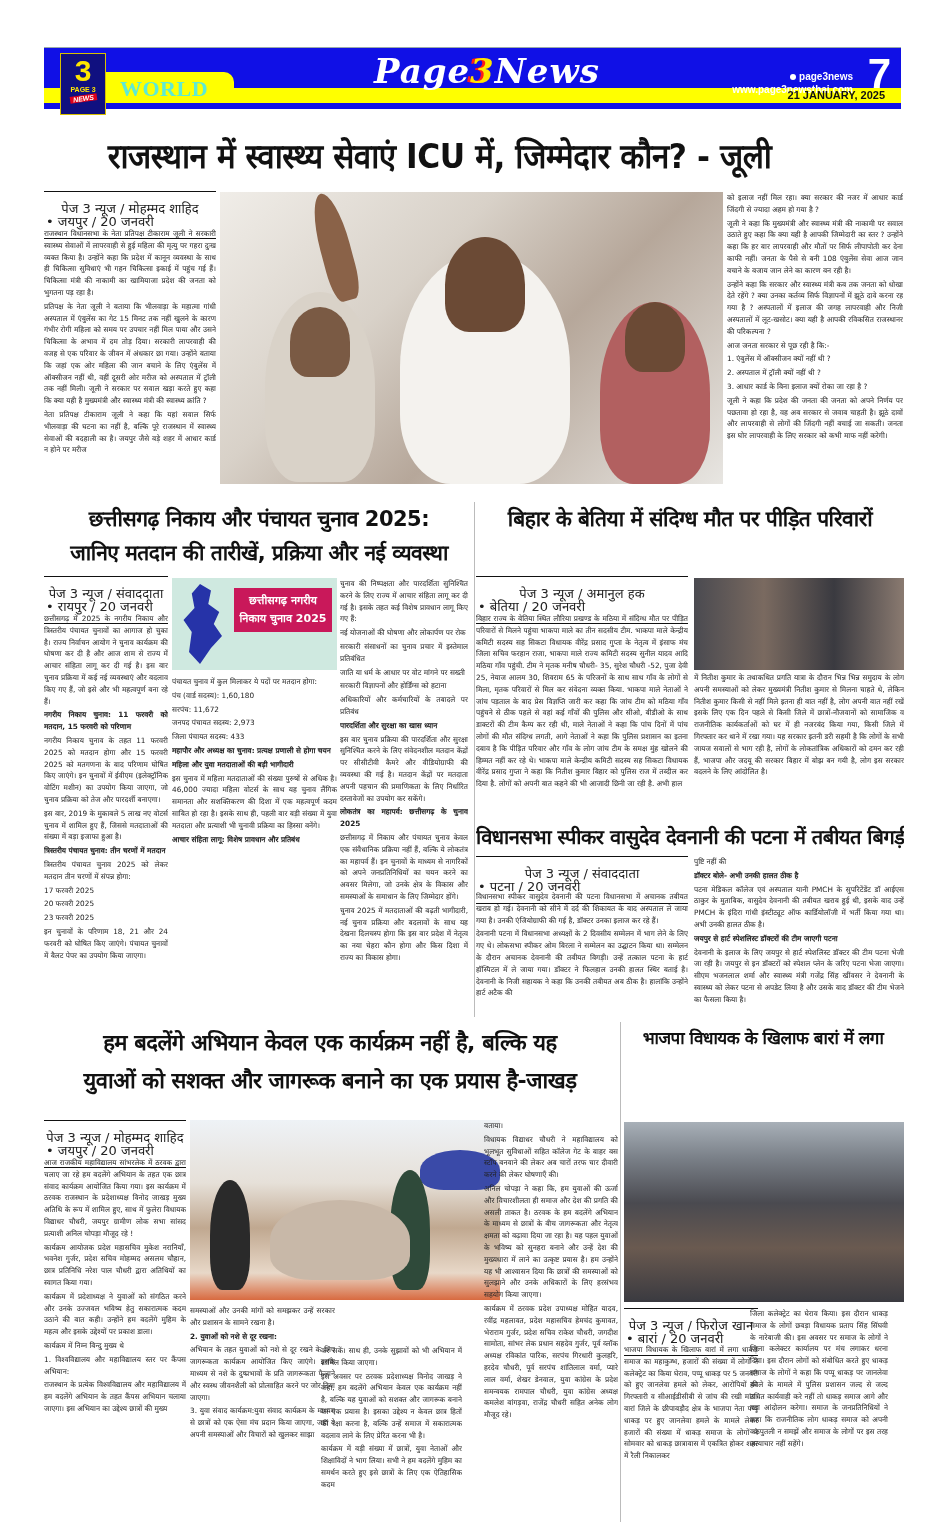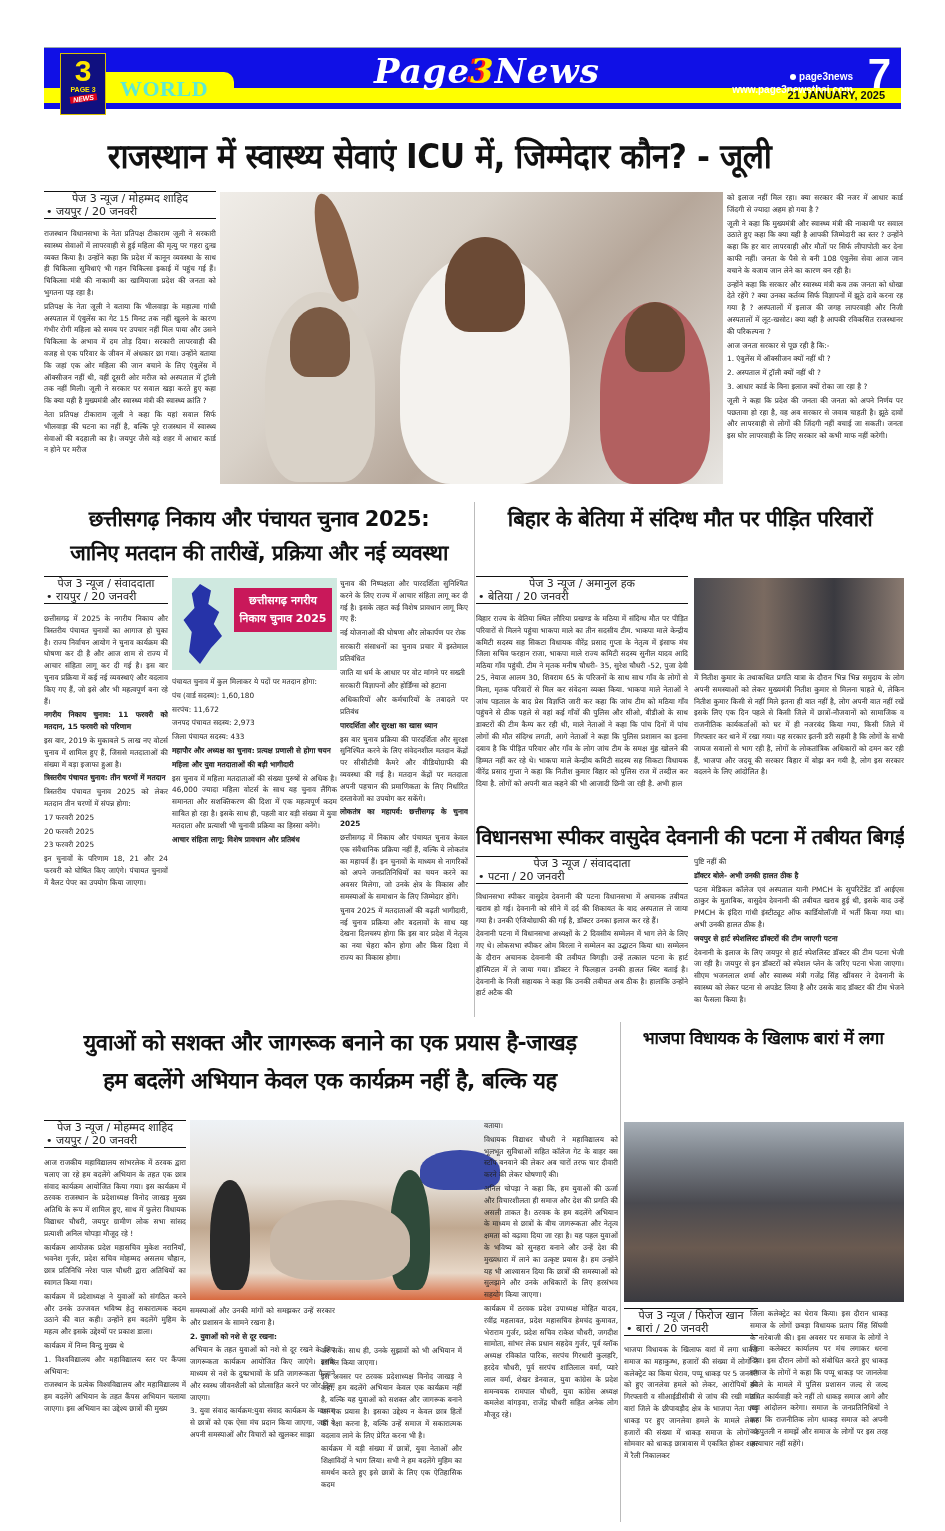--- a/index.html
+++ b/index.html
@@ -22,21 +22,21 @@
   .social { position: absolute; right: 48px; top: 22px; color: #fff; font-family: "Liberation Sans", sans-serif; font-weight: bold; font-size: 10px; text-align: right; line-height: 13px; }
   .social .dot { display: inline-block; width: 6px; height: 6px; border-radius: 50%; background: #fff; margin-right: 3px; vertical-align: 0; }
   .pageno { position: absolute; right: 10px; top: 5px; color: #fff; font-family: "Liberation Sans", sans-serif; font-weight: bold; font-size: 42px; line-height: 42px; }
   .dateline { position: absolute; right: 16px; bottom: 6px; height: 15px; line-height: 15px; font-family: "Liberation Sans", sans-serif; font-weight: bold; font-size: 11px; color: #111; }
 
   
   .headline { font-family: "DejaVu Sans", sans-serif; font-weight: bold; color: #111; text-align: center; white-space: nowrap; overflow: hidden; letter-spacing: -0.5px; transform-origin: left top; }
   .h-main { left: 44px; top: 126px; width: 860px; font-size: 34px; line-height: 60px; transform: scaleX(0.92); }
 
   
-  .byline { border-top: 1.5px solid #111; border-bottom: 1.5px solid #111; padding: 0 2px; font-size: 11px; line-height: 13px; color: #222; }
+  .byline { border-top: 1.5px solid #111; border-bottom: 1.5px solid #111; padding: 10px 2px; font-size: 13px; line-height: 13px; color: #222; }
   .byline .src { text-align: center; }
   .byline .place::before { content: "• "; }
 
   .body-text { font-size: 7.3px; line-height: 11.8px; color: #222; text-align: justify; overflow: hidden; }
   .body-text p { margin-bottom: 2px; }
   .body-text .sub { font-weight: bold; }
 
   .photo { background: linear-gradient(135deg, #f0ede8 0%, #d8d1c8 35%, #b6a79a 60%, #e8e6e2 100%); overflow: hidden; }
   .photo .figure { position: absolute; border-radius: 50% 50% 30% 30%; }
 
@@ -111,20 +111,21 @@
 </div>
 <div class="abs" style="left:44px; top:576px; width:124px;">
   <div class="byline">
     <div class="src">पेज 3 न्यूज / संवाददाता</div>
     <div class="place">रायपुर / 20 जनवरी</div>
   </div>
 </div>
 <div class="abs body-text" style="left:44px; top:613px; width:124px; height:400px;">
   <p>छत्तीसगढ़ में 2025 के नगरीय निकाय और त्रिस्तरीय पंचायत चुनावों का आगाज हो चुका है। राज्य निर्वाचन आयोग ने चुनाव कार्यक्रम की घोषणा कर दी है और आज शाम से राज्य में आचार संहिता लागू कर दी गई है। इस बार चुनाव प्रक्रिया में कई नई व्यवस्थाएं और बदलाव किए गए हैं, जो इसे और भी महत्वपूर्ण बना रहे हैं।</p>
   <p class="sub">नगरीय निकाय चुनाव: 11 फरवरी को मतदान, 15 फरवरी को परिणाम</p>
+  <p>नगरीय निकाय चुनाव के तहत 11 फरवरी 2025 को मतदान होगा और 15 फरवरी 2025 को मतगणना के बाद परिणाम घोषित किए जाएंगे। इन चुनावों में ईवीएम (इलेक्ट्रॉनिक वोटिंग मशीन) का उपयोग किया जाएगा, जो चुनाव प्रक्रिया को तेज और पारदर्शी बनाएगा।</p>
   <p>इस बार, 2019 के मुकाबले 5 लाख नए वोटर्स चुनाव में शामिल हुए हैं, जिससे मतदाताओं की संख्या में बड़ा इजाफा हुआ है।</p>
   <p class="sub">त्रिस्तरीय पंचायत चुनाव: तीन चरणों में मतदान</p>
   <p>त्रिस्तरीय पंचायत चुनाव 2025 को लेकर मतदान तीन चरणों में संपन्न होगा:</p>
   <p>17 फरवरी 2025</p>
   <p>20 फरवरी 2025</p>
   <p>23 फरवरी 2025</p>
   <p>इन चुनावों के परिणाम 18, 21 और 24 फरवरी को घोषित किए जाएंगे। पंचायत चुनावों में बैलट पेपर का उपयोग किया जाएगा।</p>
 </div>
 <div class="abs cg-graphic" style="left:172px; top:578px; width:165px; height:92px;">
   <div class="cg-map" style="width:55px; height:80px; left:6px; top:6px;"></div>
@@ -187,22 +188,22 @@
 </div>
 <div class="abs body-text" style="left:694px; top:856px; width:210px; height:160px;">
   <p>पुष्टि नहीं की</p>
   <p class="sub">डॉक्टर बोले- अभी उनकी हालत ठीक है</p>
   <p>पटना मेडिकल कॉलेज एवं अस्पताल यानी PMCH के सुपरिटेंडेंट डॉ आईएस ठाकुर के मुताबिक, वासुदेव देवनानी की तबीयत खराब हुई थी, इसके बाद उन्हें PMCH के इंदिरा गांधी इंस्टीट्यूट ऑफ कार्डियोलॉजी में भर्ती किया गया था। अभी उनकी हालत ठीक है।</p>
   <p class="sub">जयपुर से हार्ट स्पेशलिस्ट डॉक्टरों की टीम जाएगी पटना</p>
   <p>देवनानी के इलाज के लिए जयपुर से हार्ट स्पेशलिस्ट डॉक्टर की टीम पटना भेजी जा रही है। जयपुर से इन डॉक्टरों को स्पेशल प्लेन के जरिए पटना भेजा जाएगा। सीएम भजनलाल शर्मा और स्वास्थ्य मंत्री गजेंद्र सिंह खींवसर ने देवनानी के स्वास्थ्य को लेकर पटना से अपडेट लिया है और उसके बाद डॉक्टर की टीम भेजने का फैसला किया है।</p>
 </div>
 
 <div class="abs headline" style="left:44px; top:1024px; width:572px; font-size:22px; line-height:38px;">
+  <div>हम बदलेंगे अभियान केवल एक कार्यक्रम नहीं है, बल्कि यह</div>
   <div>युवाओं को सशक्त और जागरूक बनाने का एक प्रयास है-जाखड़</div>
-  <div>हम बदलेंगे अभियान केवल एक कार्यक्रम नहीं है, बल्कि यह</div>
 </div>
 <div class="abs" style="left:44px; top:1120px; width:142px;">
   <div class="byline">
     <div class="src">पेज 3 न्यूज / मोहम्मद शाहिद</div>
     <div class="place">जयपुर / 20 जनवरी</div>
   </div>
 </div>
 <div class="abs body-text" style="left:44px; top:1157px; width:142px; height:360px;">
   <p>आज राजकीय महाविद्यालय सांभरलेक में ठरवक द्वारा चलाए जा रहे हम बदलेंगे अभियान के तहत एक छात्र संवाद कार्यक्रम आयोजित किया गया। इस कार्यक्रम में ठरवक राजस्थान के प्रदेशाध्यक्ष विनोद जाखड़ मुख्य अतिथि के रूप में शामिल हुए, साथ में फुलेरा विधायक विद्याधर चौधरी, जयपुर ग्रामीण लोक सभा सांसद प्रत्याशी अनिल चोपड़ा मौजूद रहे !</p>
   <p>कार्यक्रम आयोजक प्रदेश महासचिव मुकेश नरानियाँ, भवनेश गुर्जर, प्रदेश सचिव मोहम्मद असलम चौहान, छात्र प्रतिनिधि नरेश पाल चौधरी द्वारा अतिथियों का स्वागत किया गया।</p>

